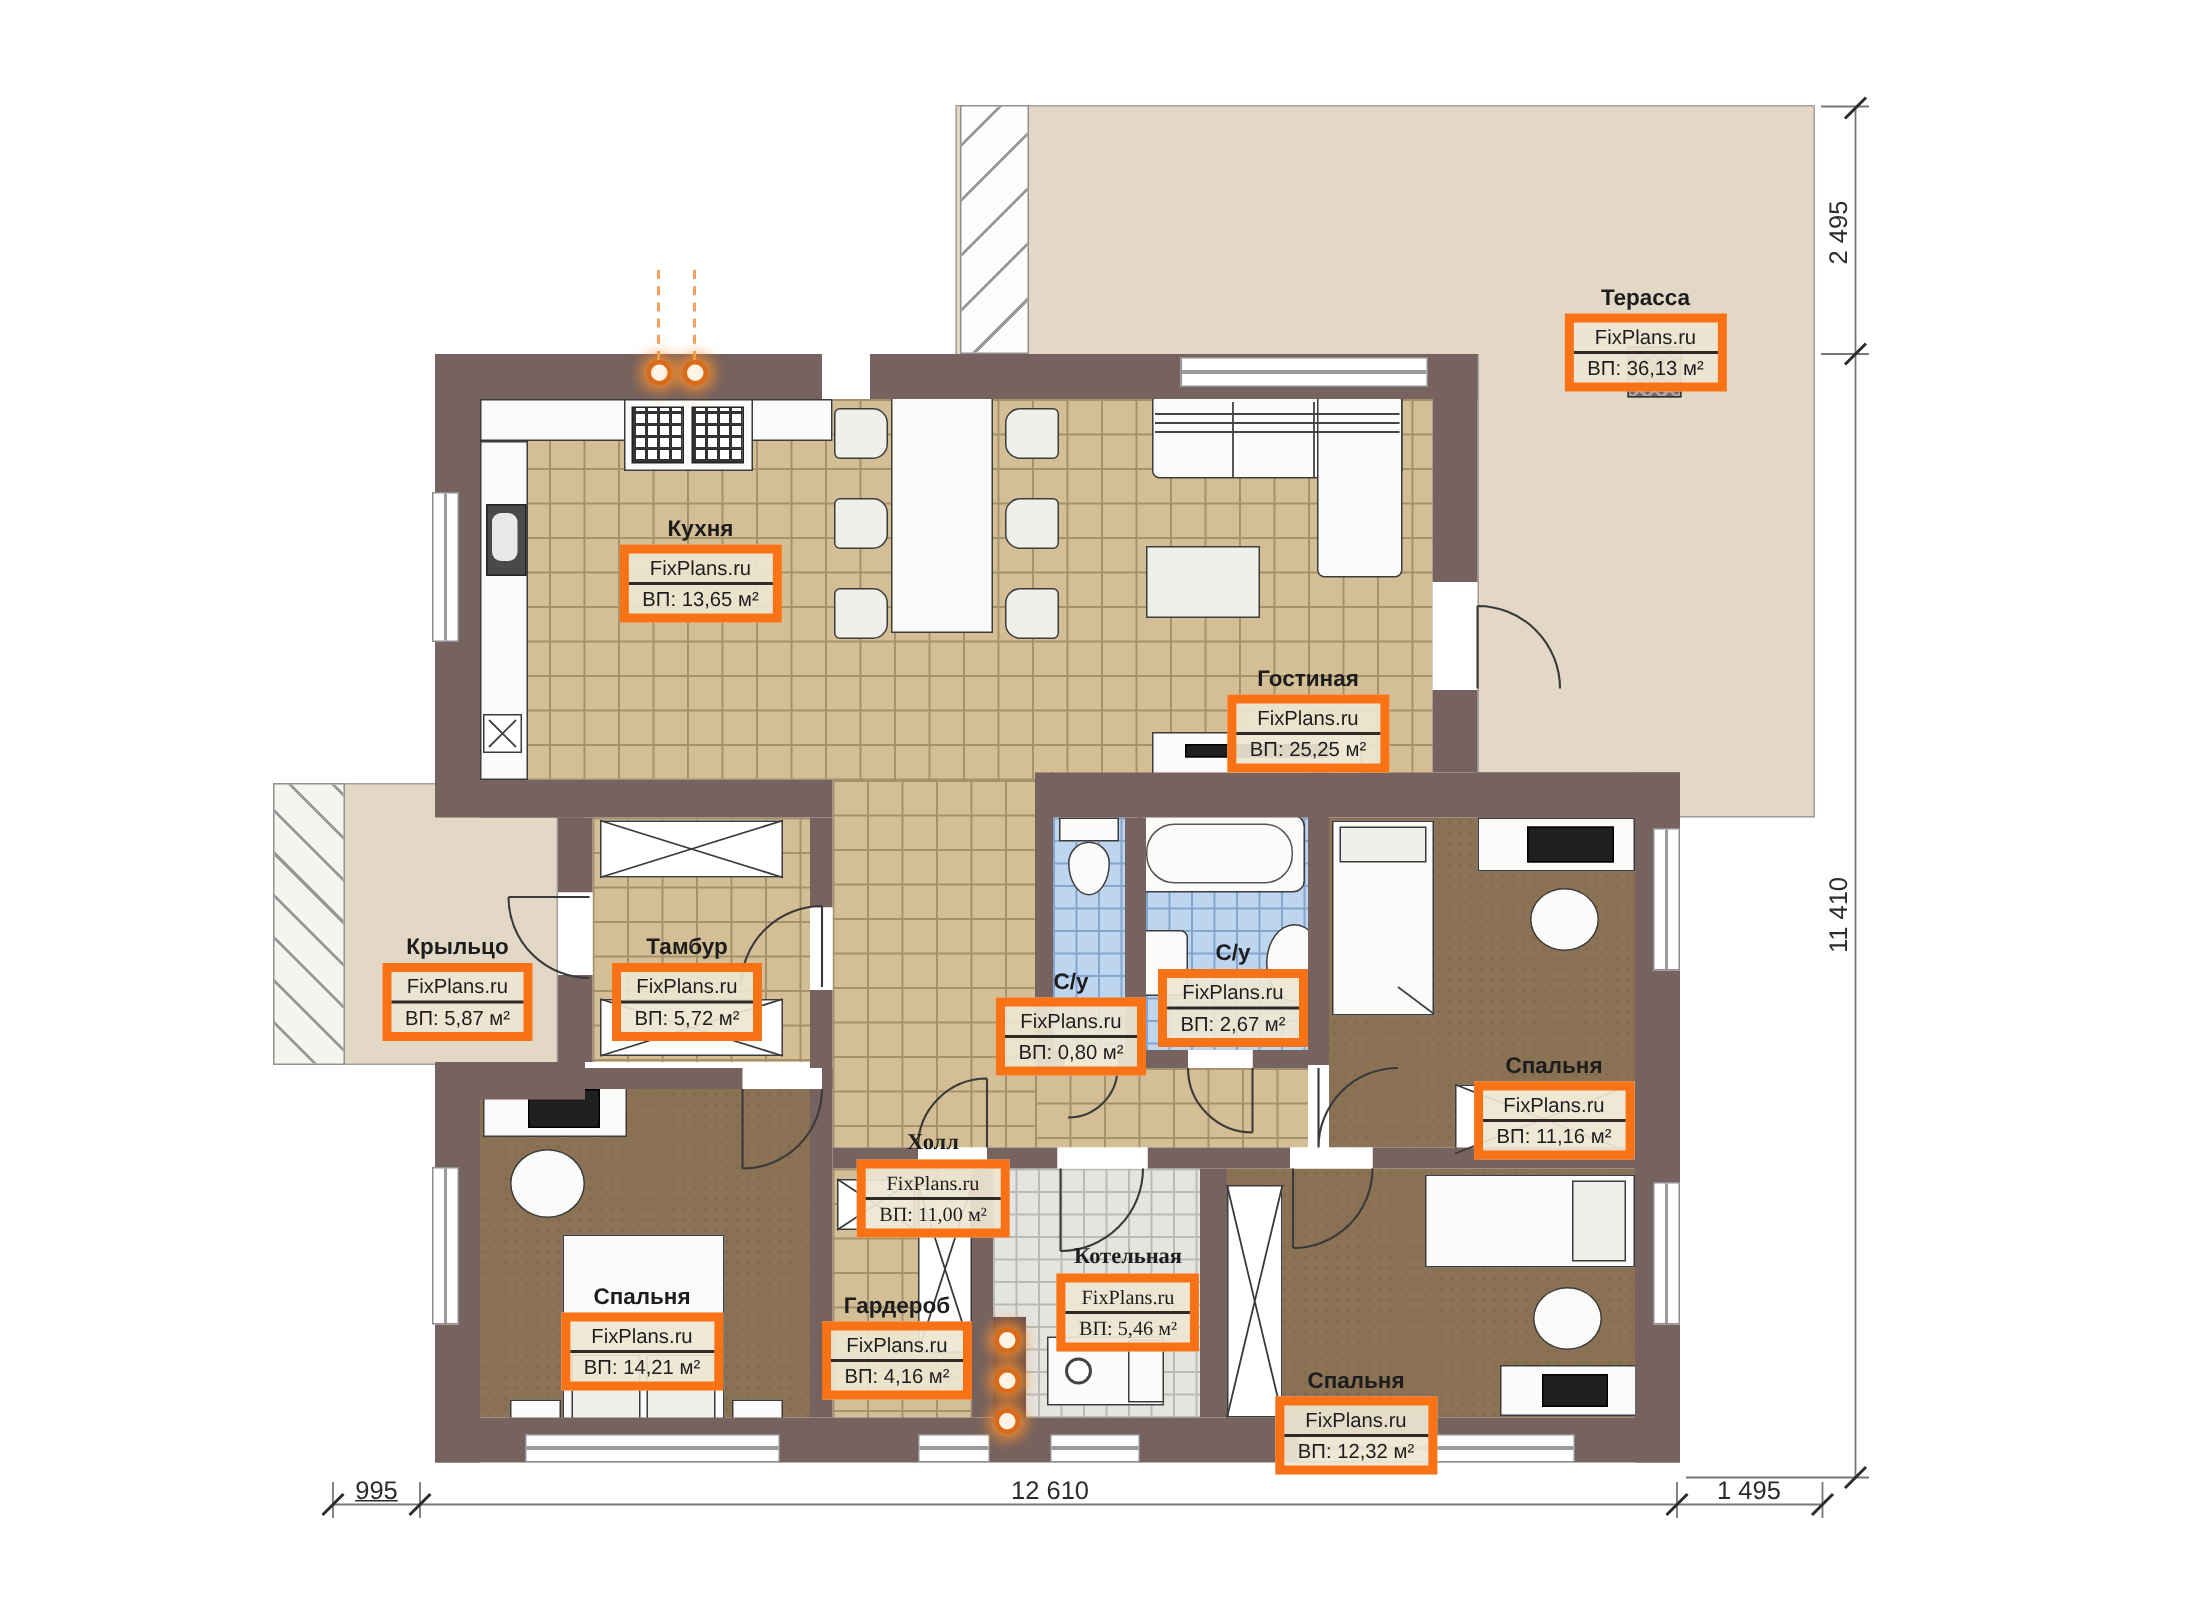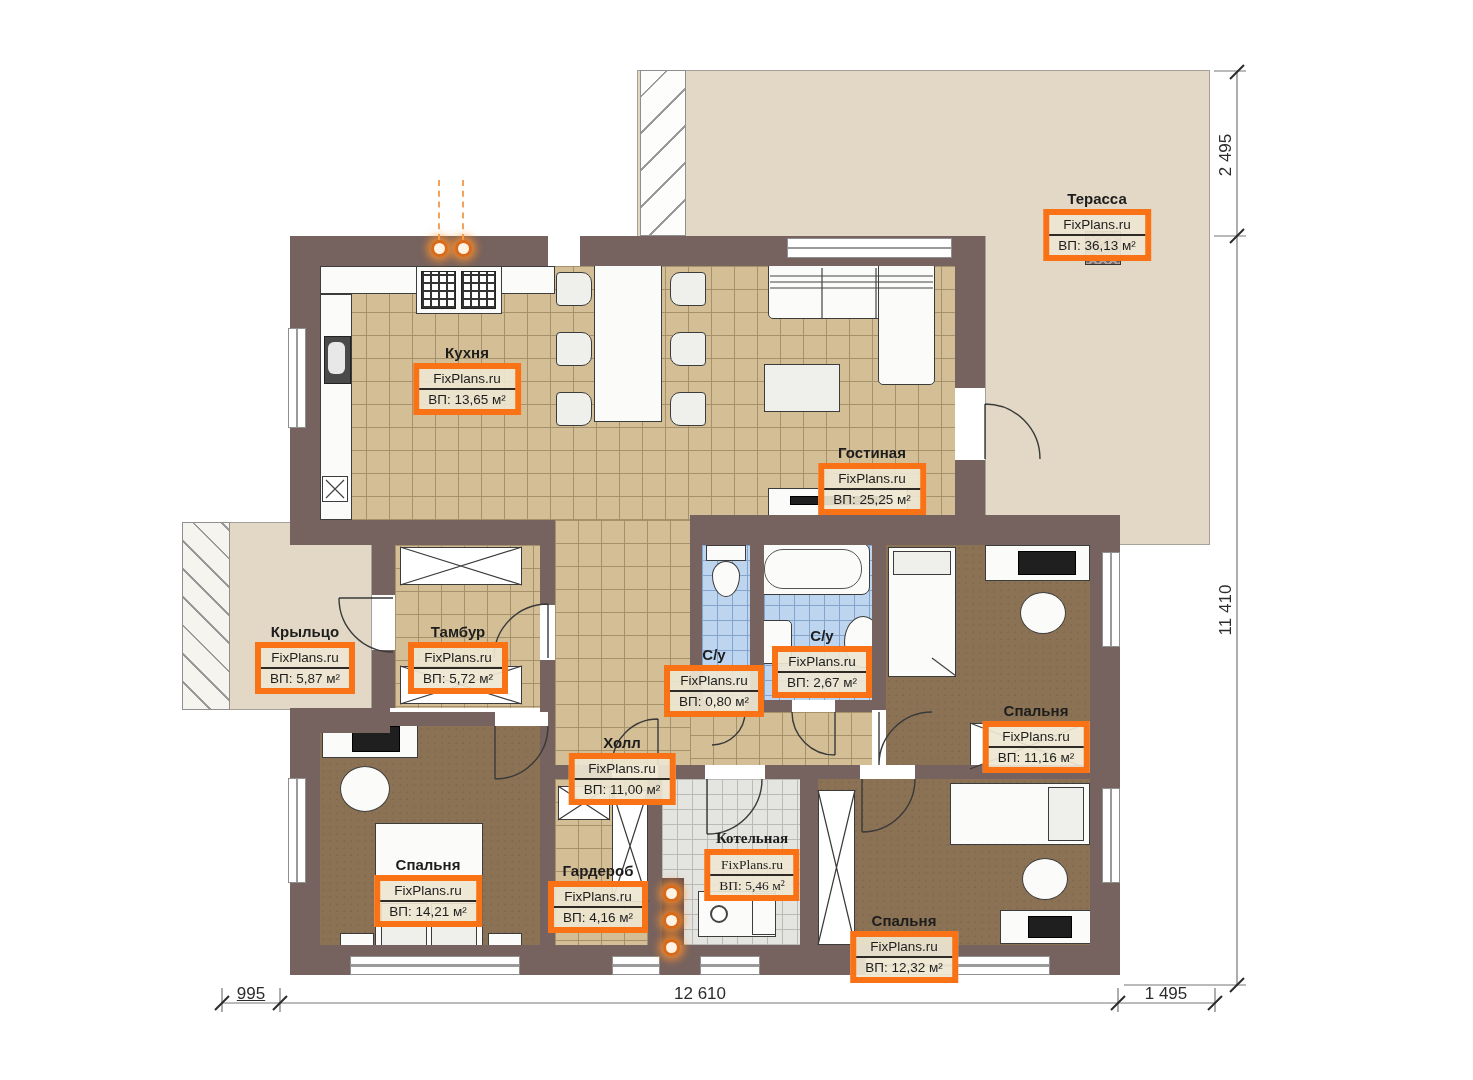--- a/index.html
+++ b/index.html
@@ -277,21 +277,21 @@
   <div class="room-label" style="left:822px;top:601px;">
     <div class="room-name">С/у</div>
     <div class="room-box"><div class="room-brand">FixPlans.ru</div>
     <div class="room-area">ВП: 2,67 м²</div></div>
   </div>
   <div class="room-label" style="left:1036px;top:676px;">
     <div class="room-name">Спальня</div>
     <div class="room-box"><div class="room-brand">FixPlans.ru</div>
     <div class="room-area">ВП: 11,16 м²</div></div>
   </div>
-  <div class="room-label" style="left:622px;top:708px;">
+  <div class="room-label" style="left:622px;top:728px;font-family:Liberation Serif, serif;">
     <div class="room-name">Холл</div>
     <div class="room-box"><div class="room-brand">FixPlans.ru</div>
     <div class="room-area">ВП: 11,00 м²</div></div>
   </div>
   <div class="room-label" style="left:428px;top:830px;">
     <div class="room-name">Спальня</div>
     <div class="room-box"><div class="room-brand">FixPlans.ru</div>
     <div class="room-area">ВП: 14,21 м²</div></div>
   </div>
   <div class="room-label" style="left:598px;top:836px;">

